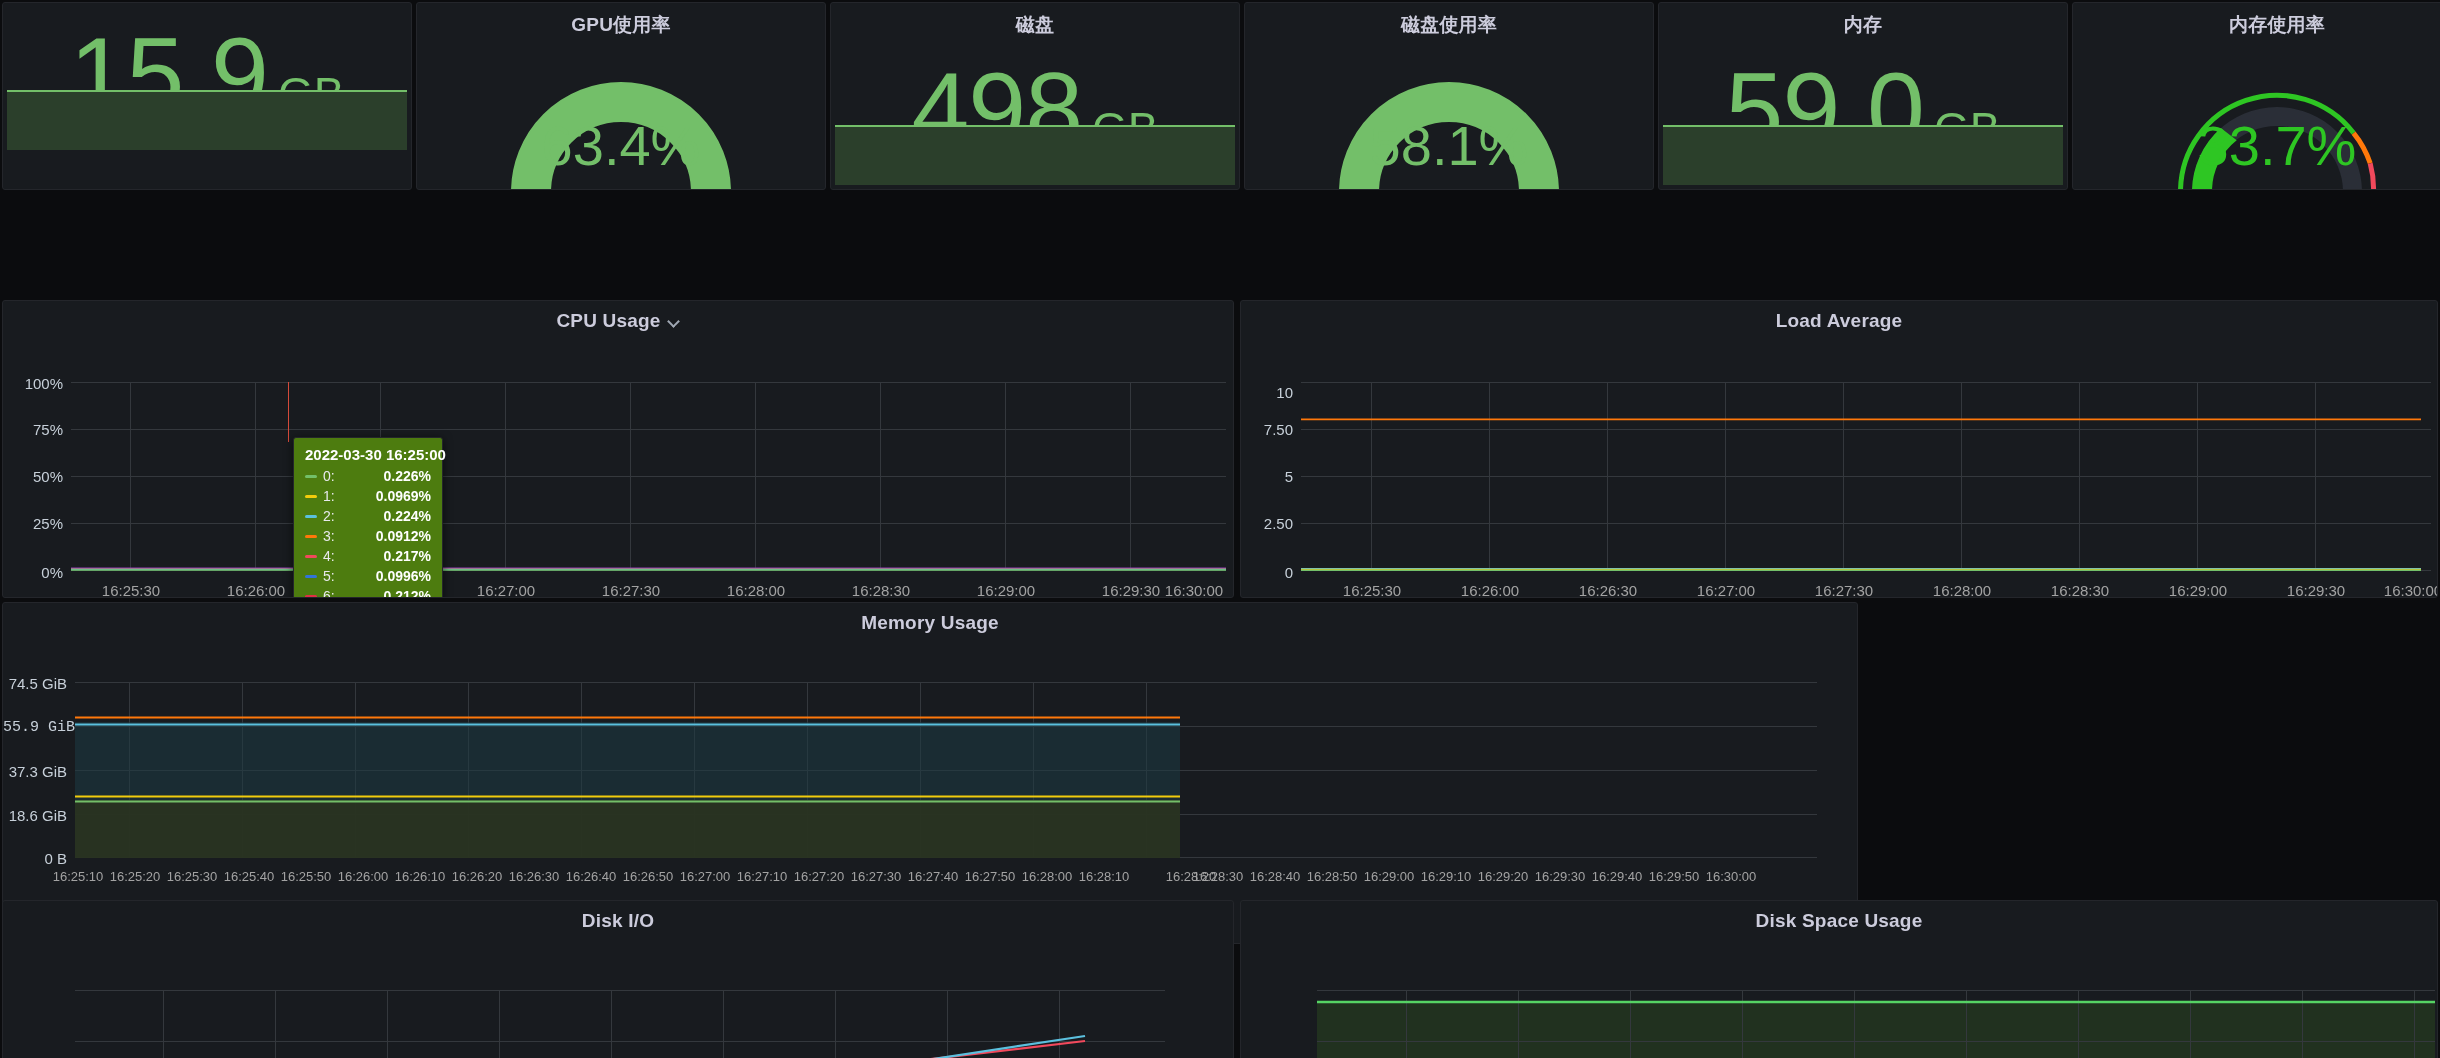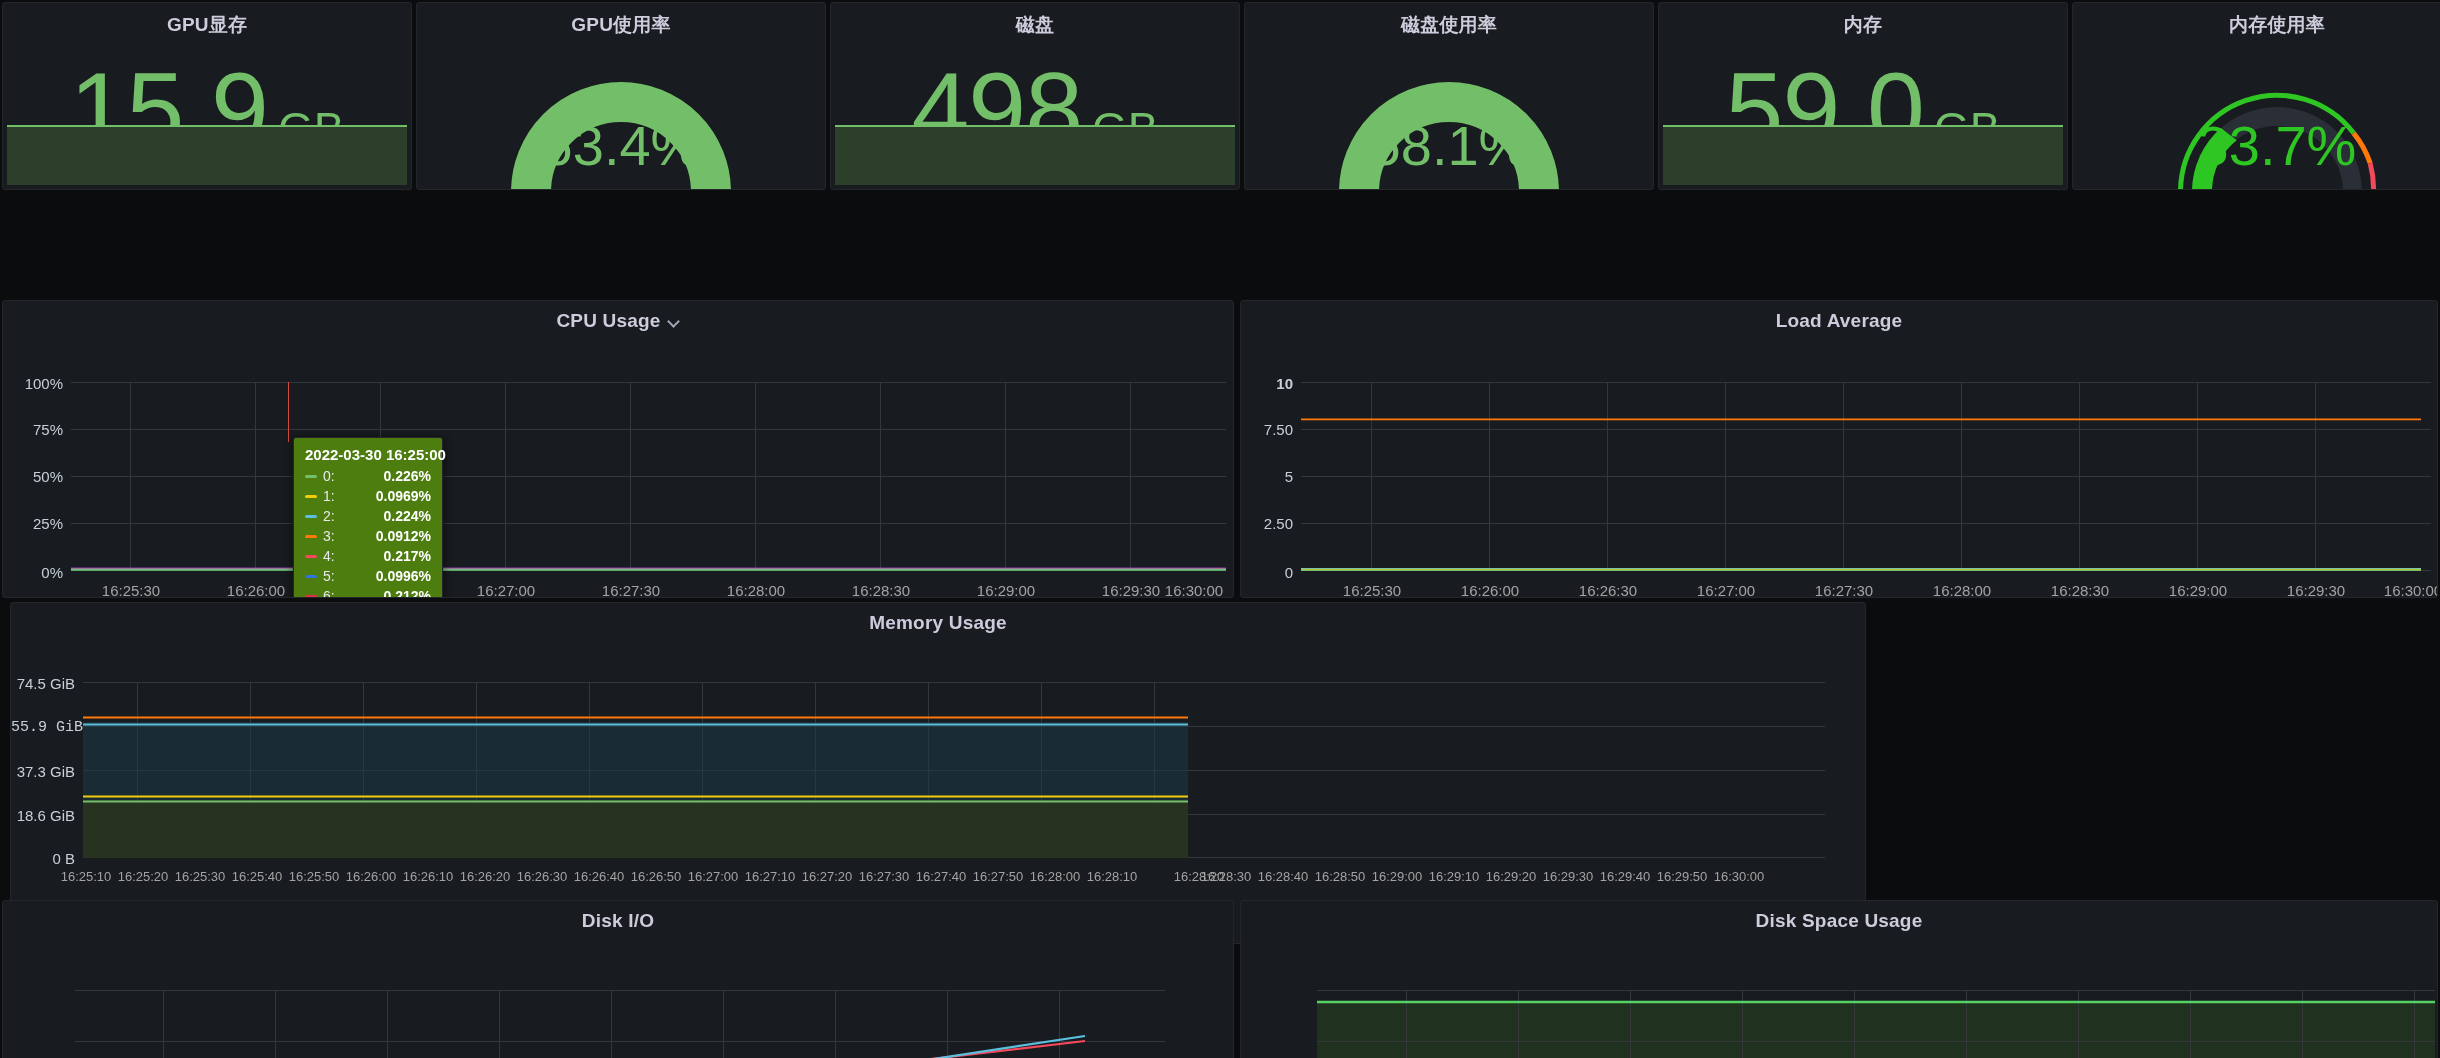--- a/index.html
+++ b/index.html
@@ -105,21 +105,20 @@
   .tt-name { width: 22px; color: #e8e9ed; }
   .tt-val { flex: 1; text-align: right; font-weight: 600; color: #ffffff; white-space: nowrap; }
   .crosshair { position: absolute; width: 1px; background: #d44a3a; }
 </style>
 </head>
 <body>
 
 <div class="dash">
 
   <div class="panel" style="left:2px; top:2px; width:410px; height:188px;">
-    <div class="panel-title">GPU显存</div>
     <div class="stat-body">
       <div class="stat-value">
         <span>15.9</span><span class="stat-unit">GB</span>
       </div>
       <div class="stat-spark"></div>
     </div>
   </div>
 
   <div class="panel" style="left:416px; top:2px; width:410px; height:188px;">
     <div class="panel-title">GPU使用率</div>
@@ -294,37 +293,37 @@
         <line x1="0" y1="37.3" x2="1120" y2="37.3" stroke="#ff780a" stroke-width="1.8"></line>
         <line x1="0" y1="186.8" x2="1120" y2="186.8" stroke="#5bc0de" stroke-width="1.6"></line>
         <line x1="0" y1="187.6" x2="1120" y2="187.6" stroke="#f2cc0c" stroke-width="1.6"></line>
         <line x1="0" y1="188.3" x2="1120" y2="188.3" stroke="#73bf69" stroke-width="1.6"></line>
       </svg>
 
       <div class="ylabel" style="left:0; width:52px; top:240px;">0</div>
       <div class="ylabel" style="left:0; width:52px; top:191px;">2.50</div>
       <div class="ylabel" style="left:0; width:52px; top:144px;">5</div>
       <div class="ylabel" style="left:0; width:52px; top:97px;">7.50</div>
-      <div class="ylabel" style="left:0; width:52px; top:51px;font-weight:bold;">10</div>
+      <div class="ylabel" style="left:0; width:52px; top:60px;">10</div>
 
       <div class="xlabel" style="left:131px; top:250px;">16:25:30</div>
       <div class="xlabel" style="left:249px; top:250px;">16:26:00</div>
       <div class="xlabel" style="left:367px; top:250px;">16:26:30</div>
       <div class="xlabel" style="left:485px; top:250px;">16:27:00</div>
       <div class="xlabel" style="left:603px; top:250px;">16:27:30</div>
       <div class="xlabel" style="left:721px; top:250px;">16:28:00</div>
       <div class="xlabel" style="left:839px; top:250px;">16:28:30</div>
       <div class="xlabel" style="left:957px; top:250px;">16:29:00</div>
       <div class="xlabel" style="left:1075px; top:250px;">16:29:30</div>
       <div class="xlabel" style="left:1172px; top:250px;">16:30:00</div>
 
     </div>
   </div>
 
-  <div class="panel" style="left:2px; top:602px; width:1856px; height:342px;margin-left:8px;">
+  <div class="panel" style="left:2px; top:602px; width:1856px; height:342px;">
     <div class="panel-title">Memory Usage</div>
     <div class="ts">
       <svg class="plot" style="left:72px; top:48px;" width="1742" height="176">
         <g stroke="#34383d" stroke-width="1">
           <line x1="0" y1="0.5" x2="1742" y2="0.5"></line>
           <line x1="0" y1="44.5" x2="1742" y2="44.5"></line>
           <line x1="0" y1="88.5" x2="1742" y2="88.5"></line>
           <line x1="0" y1="132.5" x2="1742" y2="132.5"></line>
           <line x1="0" y1="175.5" x2="1742" y2="175.5"></line>
           <g>

